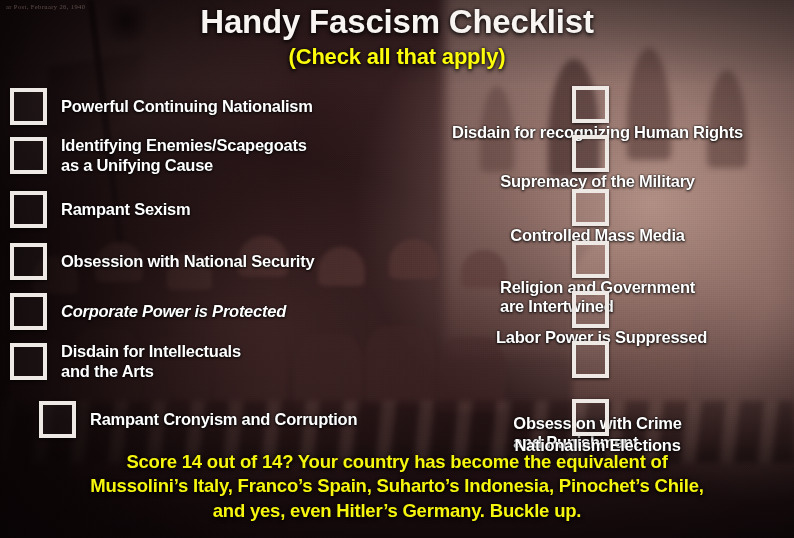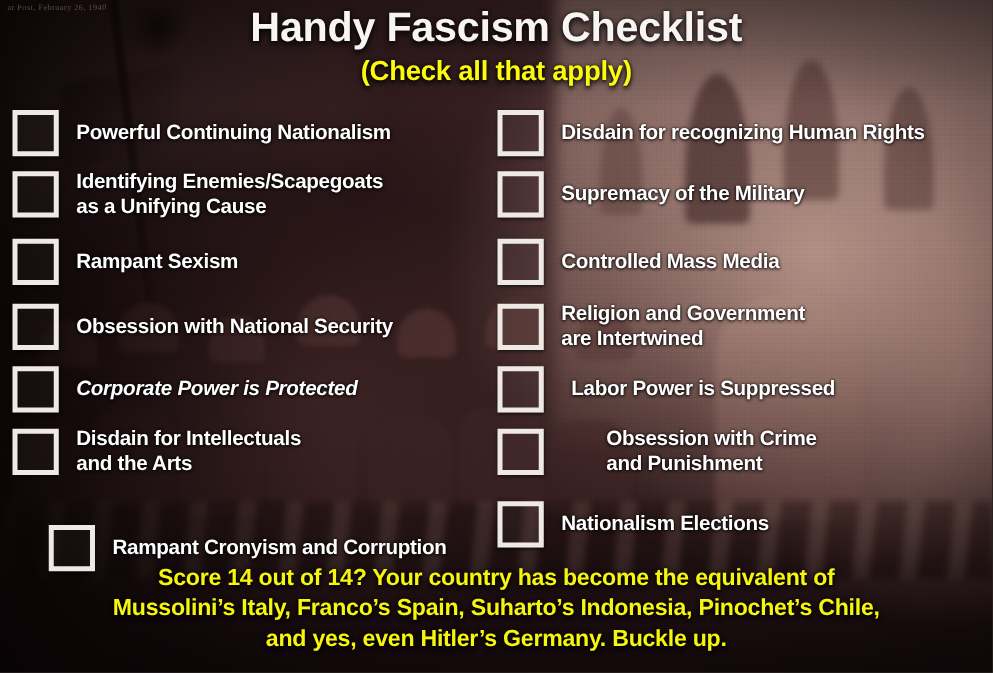--- a/index.html
+++ b/index.html
@@ -183,21 +183,21 @@
   }
 
   .check-row {
     position: absolute;
     display: flex;
     align-items: center;
     left: 10px;
     width: 385px;
     height: 41px;
   }
-  .column.right .check-row { left: 1px; }
+  .column.right .check-row { left: 1px; flex-direction: column; }
 
   .checkbox {
     flex: 0 0 auto;
     width: 29px;
     height: 29px;
     border: 4px solid #efe9e6;
     background: rgba(255,255,255,0.03);
     box-shadow: 0 1px 3px rgba(0,0,0,0.75);
     box-sizing: content-box;
   }
@@ -290,21 +290,21 @@
             <div class="row-label">Obsession with National Security</div>
           </div>
           <div class="check-row" style="top: 205px; font-style: italic;">
             <div class="checkbox" role="checkbox" aria-checked="false"></div>
             <div class="row-label">Corporate Power is Protected</div>
           </div>
           <div class="check-row" style="top: 255px;">
             <div class="checkbox" role="checkbox" aria-checked="false"></div>
             <div class="row-label">Disdain for Intellectuals<br>and the Arts</div>
           </div>
-          <div class="check-row" style="top: 332px; padding-left: 29px;">
+          <div class="check-row" style="top: 313px; padding-left: 29px;">
             <div class="checkbox" role="checkbox" aria-checked="false"></div>
             <div class="row-label">Rampant Cronyism and Corruption</div>
           </div>
         </div>
       <div class="column right" id="col-right">
           <div class="check-row" style="top: 0px;">
             <div class="checkbox" role="checkbox" aria-checked="false"></div>
             <div class="row-label">Disdain for recognizing Human Rights</div>
           </div>
           <div class="check-row" style="top: 49px;">

